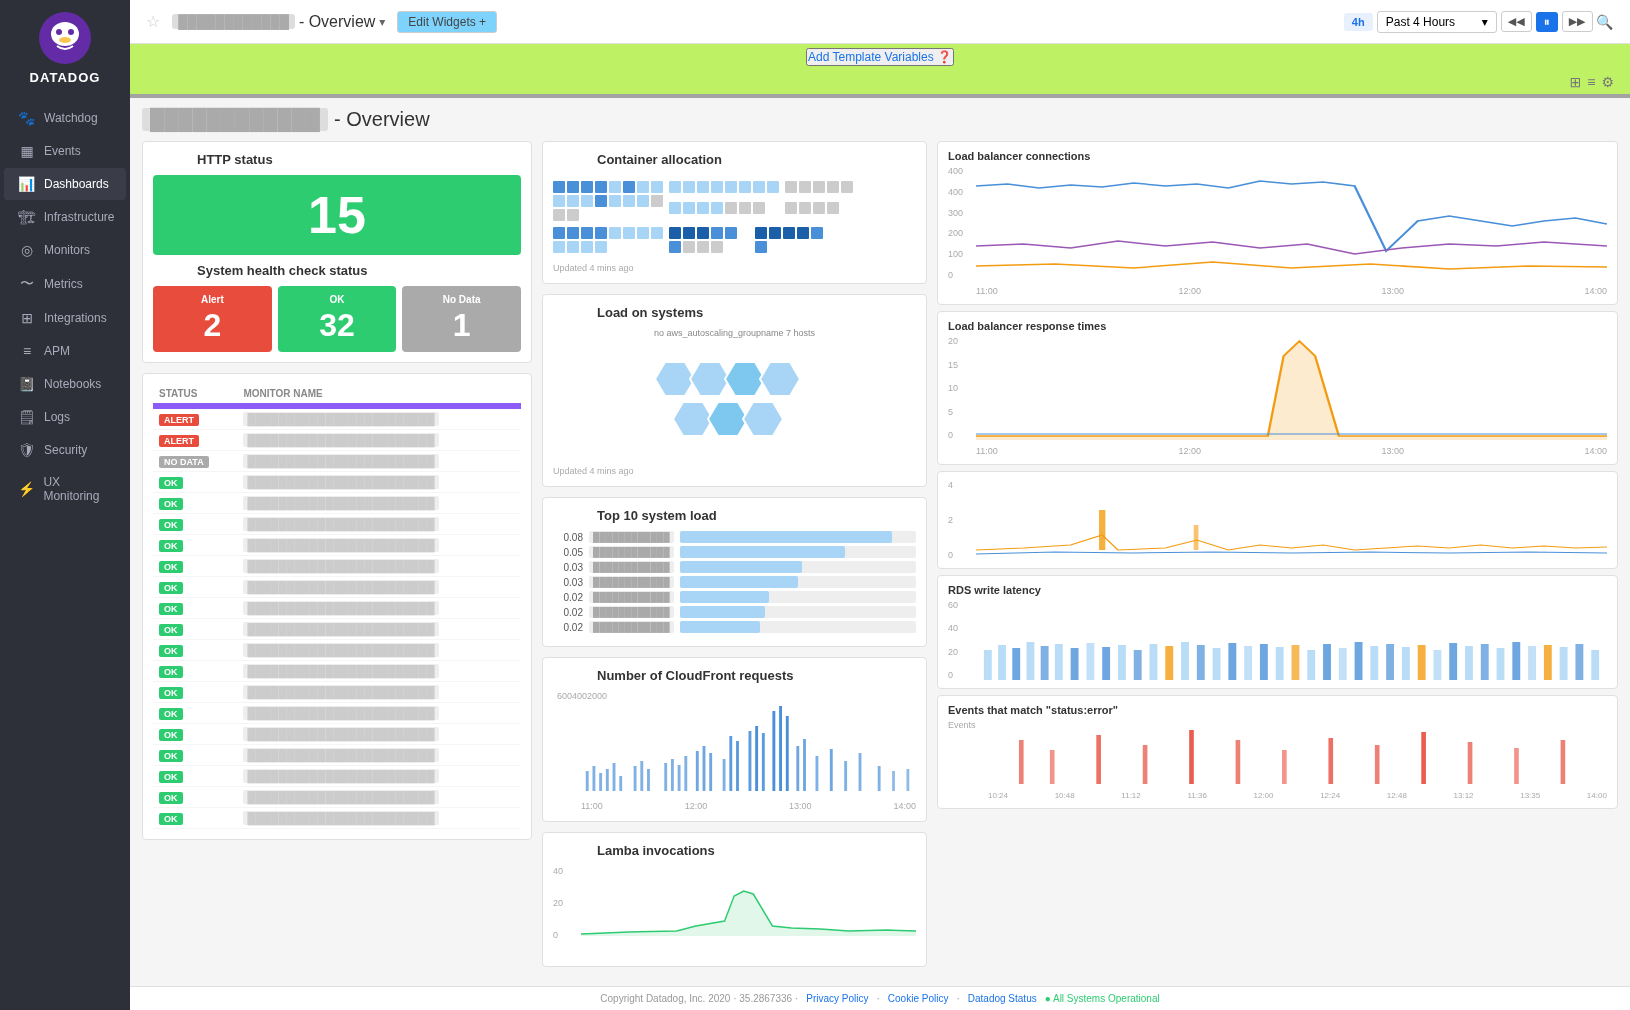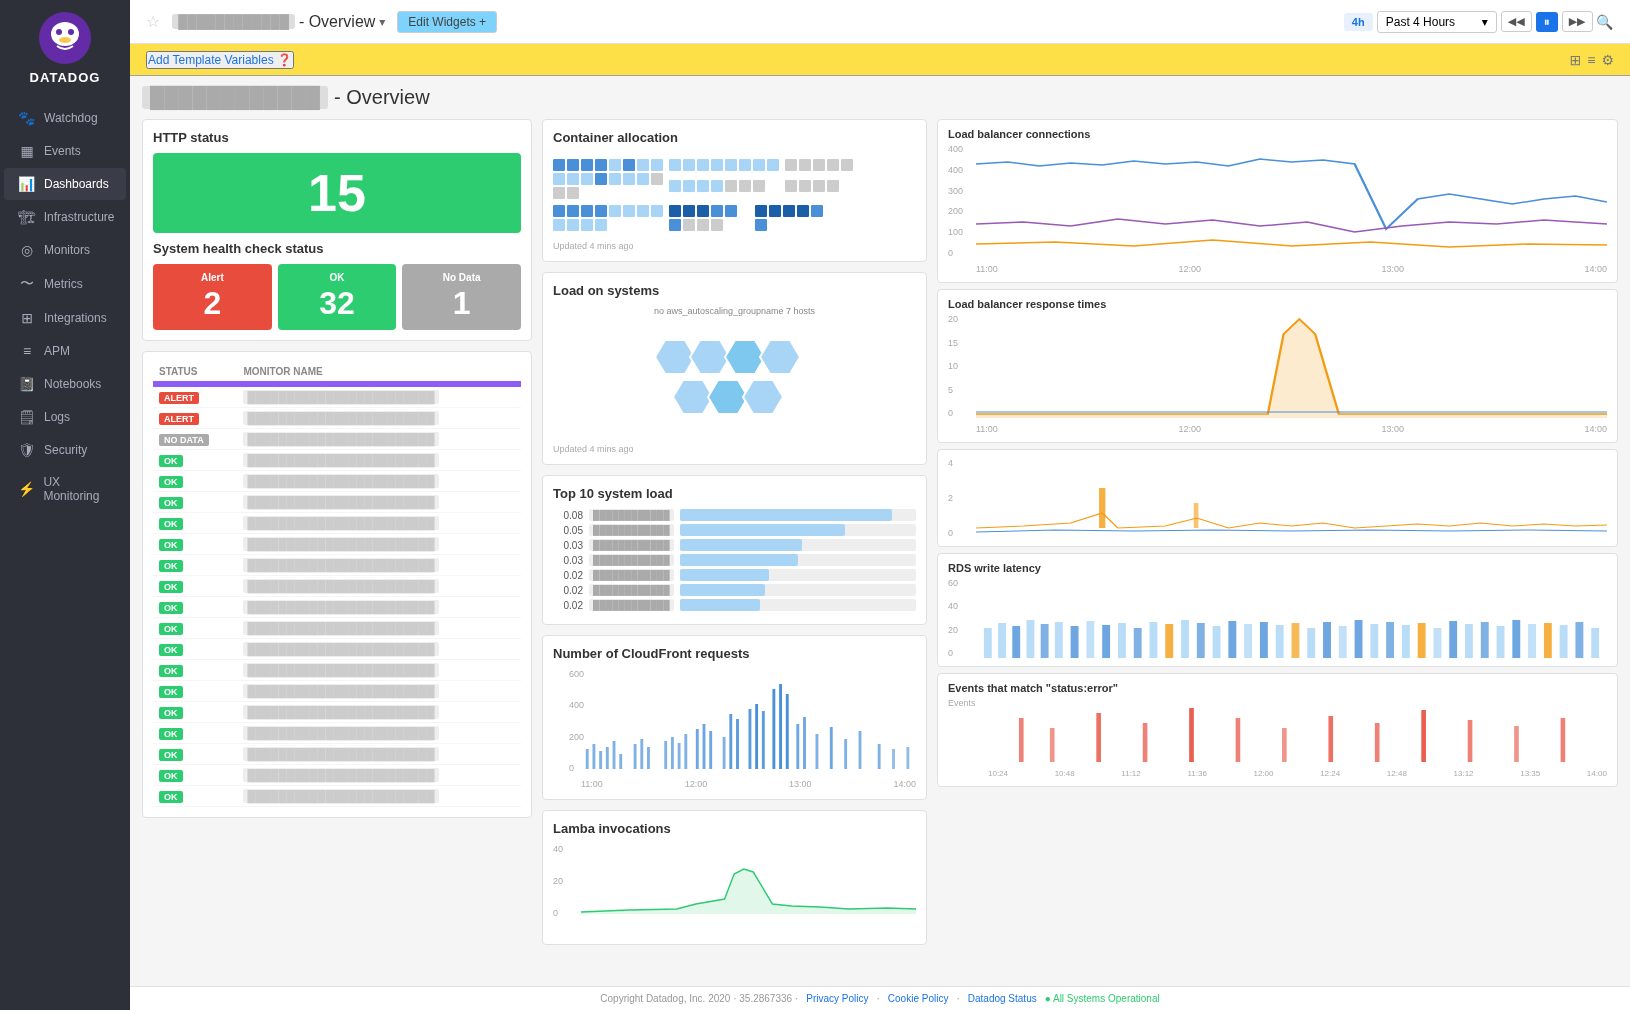--- a/index.html
+++ b/index.html
@@ -127,27 +127,28 @@
       border: none;
       border-radius: 3px;
       padding: 3px 8px;
       cursor: pointer;
       font-size: 12px;
     }
     .search-btn { background: none; border: none; cursor: pointer; font-size: 14px; color: #555; }
 
     
     .sub-topbar {
-      background: #fde047;
-      border-bottom: 1px solid #a3a3a3;
+      background: #bef264;
+      border-bottom: 4px solid #a3a3a3;
       padding: 4px 16px;
       display: flex;
       align-items: center;
       gap: 8px;
       min-height: 32px;
+      flex-direction: column;
     }
     .template-vars-btn {
       color: #1a73e8;
       font-size: 12px;
       cursor: pointer;
       display: flex;
       align-items: center;
       gap: 4px;
     }
     .sub-topbar-icons { margin-left: auto; display: flex; gap: 6px; }
@@ -175,20 +176,21 @@
       border: 1px solid #e0e0e0;
       border-radius: 4px;
       padding: 10px;
       overflow: hidden;
     }
     .widget-title {
       font-size: 13px;
       font-weight: 600;
       color: #333;
       margin-bottom: 8px;
+      margin-left: 44px;
     }
 
     
     .http-status-green {
       background: #2ecc71;
       border-radius: 4px;
       display: flex;
       align-items: center;
       justify-content: center;
       height: 80px;
@@ -245,25 +247,25 @@
     .cb-lightblue { background: #a8d4f5; }
     .cb-gray { background: #ccc; }
     .cb-darkblue { background: #1a5fa8; }
     .updated-text { font-size: 9px; color: #aaa; margin-top: 4px; }
 
     
     .hex-container { display: flex; justify-content: center; padding: 10px 0; }
     .hex-label { font-size: 9px; color: #888; text-align: center; margin-bottom: 4px; }
     .chart-y-labels {
       position: absolute;
-      left: 16px;
+      left: 4px;
       top: 0;
       bottom: 16px;
       display: flex;
-      flex-direction: column;
+      flex-direction: row;
       justify-content: space-between;
       font-size: 9px;
       color: #aaa;
       padding-right: 2px;
     }
     .chart-x-labels {
       position: absolute;
       bottom: 0;
       left: 28px;
       right: 0;

